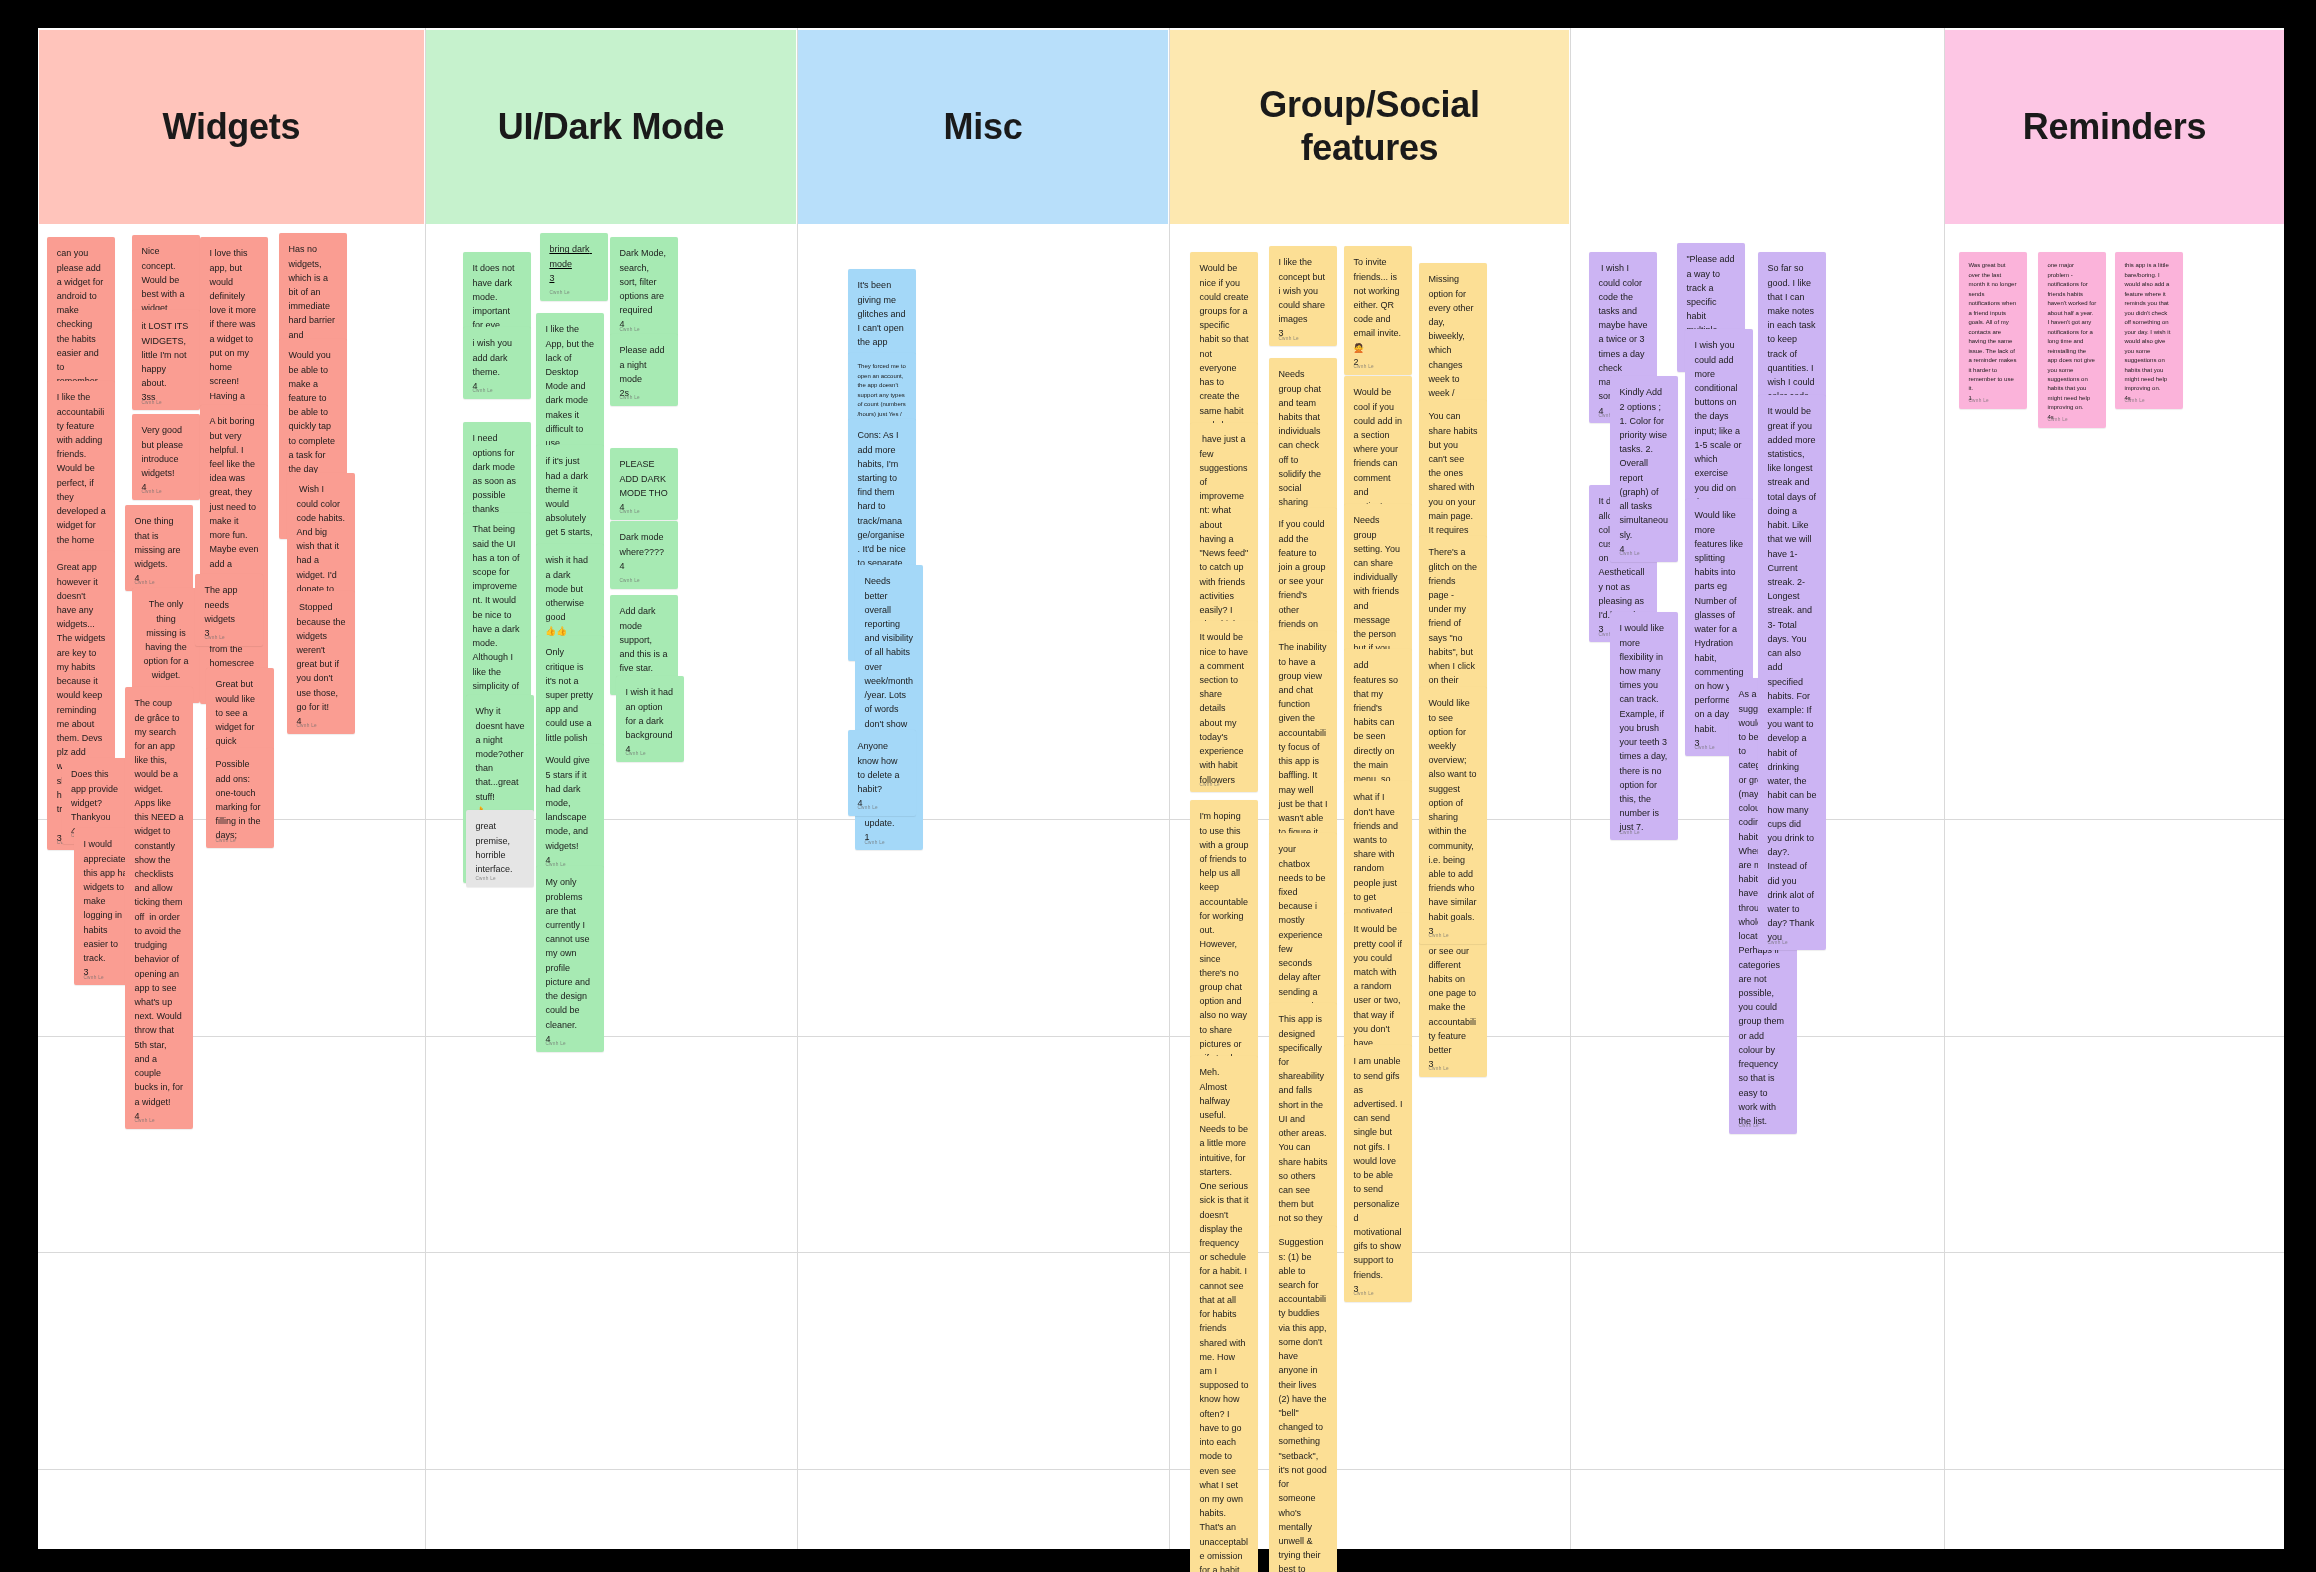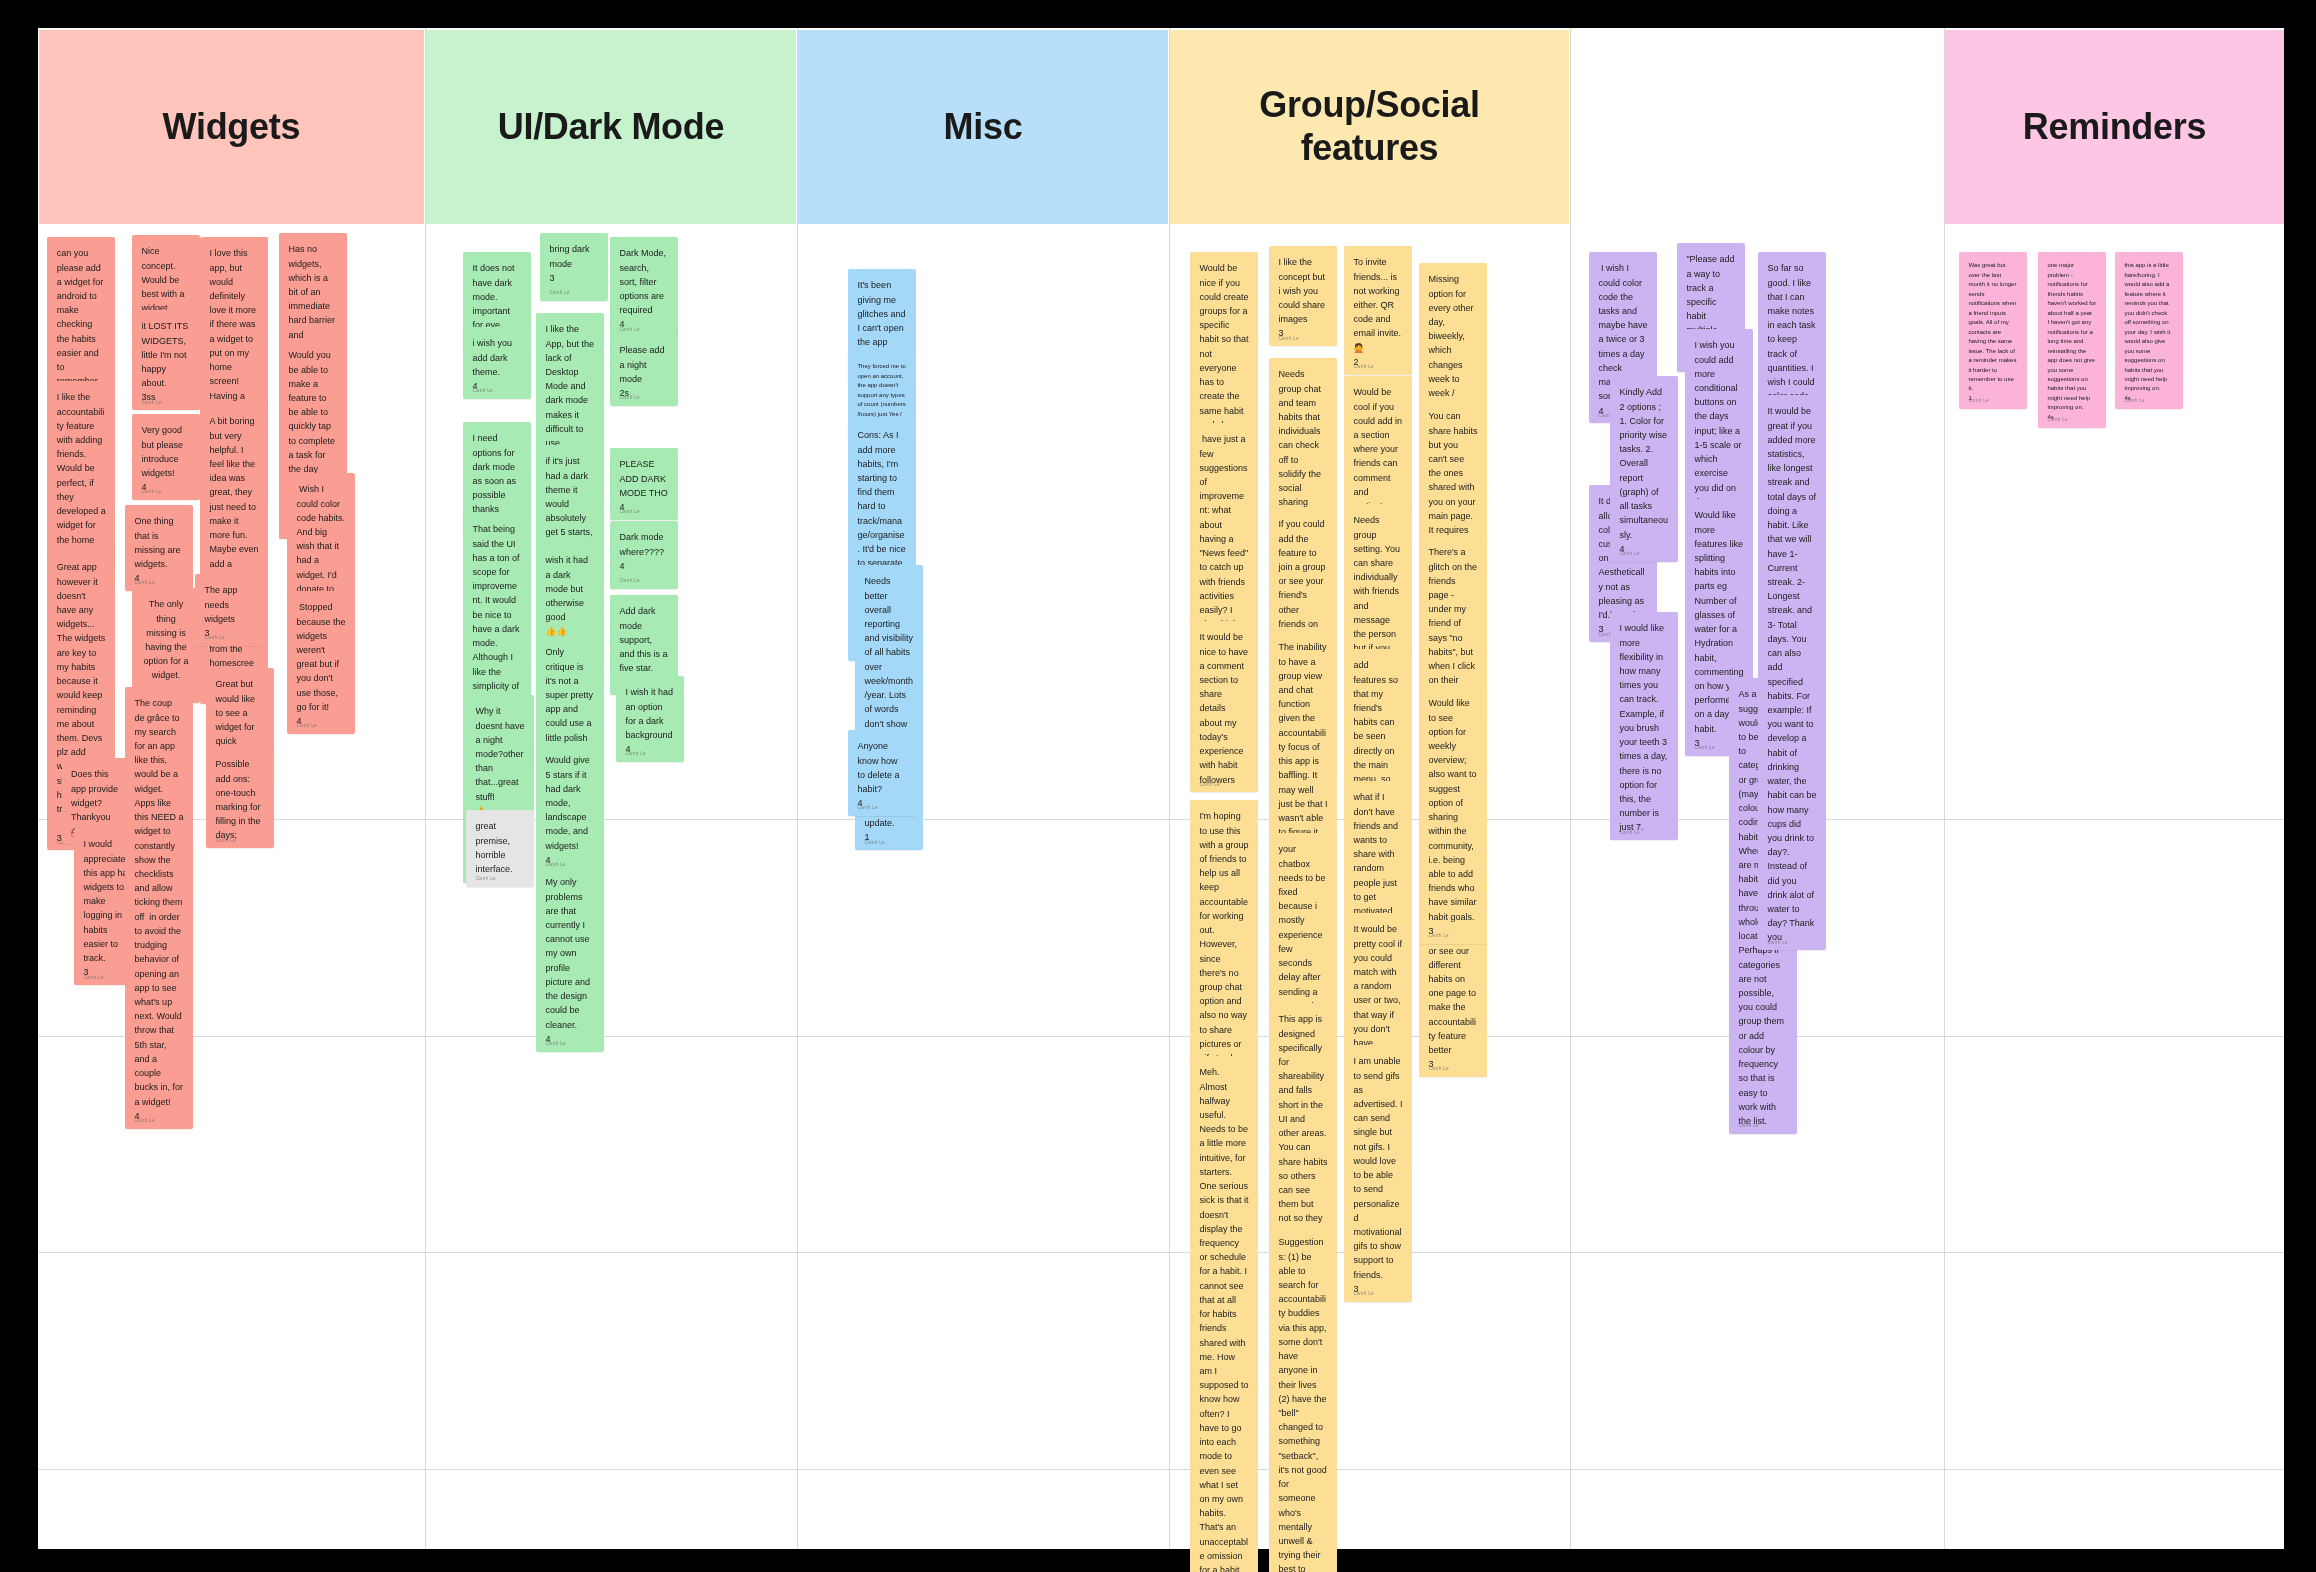--- a/index.html
+++ b/index.html
@@ -217,21 +217,21 @@
       <div class="note" style="left: 428px; top: 667px; width: 68px; min-height: 83px; background: rgb(167, 234, 179);">
         <span class="txt">Why it doesnt have a night mode?other than that...great stuff!
 👌
 4</span>
         <span class="author">Cwnh Le</span>
       </div>
       <div class="note" style="left: 428px; top: 782px; width: 68px; min-height: 77px; background: #e5e5e5;">
         <span class="txt">great premise, horrible interface.</span>
         <span class="author">Cwnh Le</span>
       </div>
-      <div class="note" style="left: 502px; top: 205px; width: 68px; min-height: 68px; background: rgb(167, 234, 179);">
+      <div class="note" style="left: 502px; top: 205px; width: 68px; min-height: 68px; background: rgb(167, 234, 179); text-decoration: underline;">
         <span class="txt">bring dark mode
 3</span>
         <span class="author">Cwnh Le</span>
       </div>
       <div class="note" style="left: 498px; top: 285px; width: 68px; min-height: 102px; background: rgb(167, 234, 179);">
         <span class="txt">I like the App, but the lack of Desktop Mode and dark mode makes it difficult to use.
 3</span>
         <span class="author">Cwnh Le</span>
       </div>
       <div class="note" style="left: 498px; top: 417px; width: 68px; min-height: 92px; background: rgb(167, 234, 179);">

